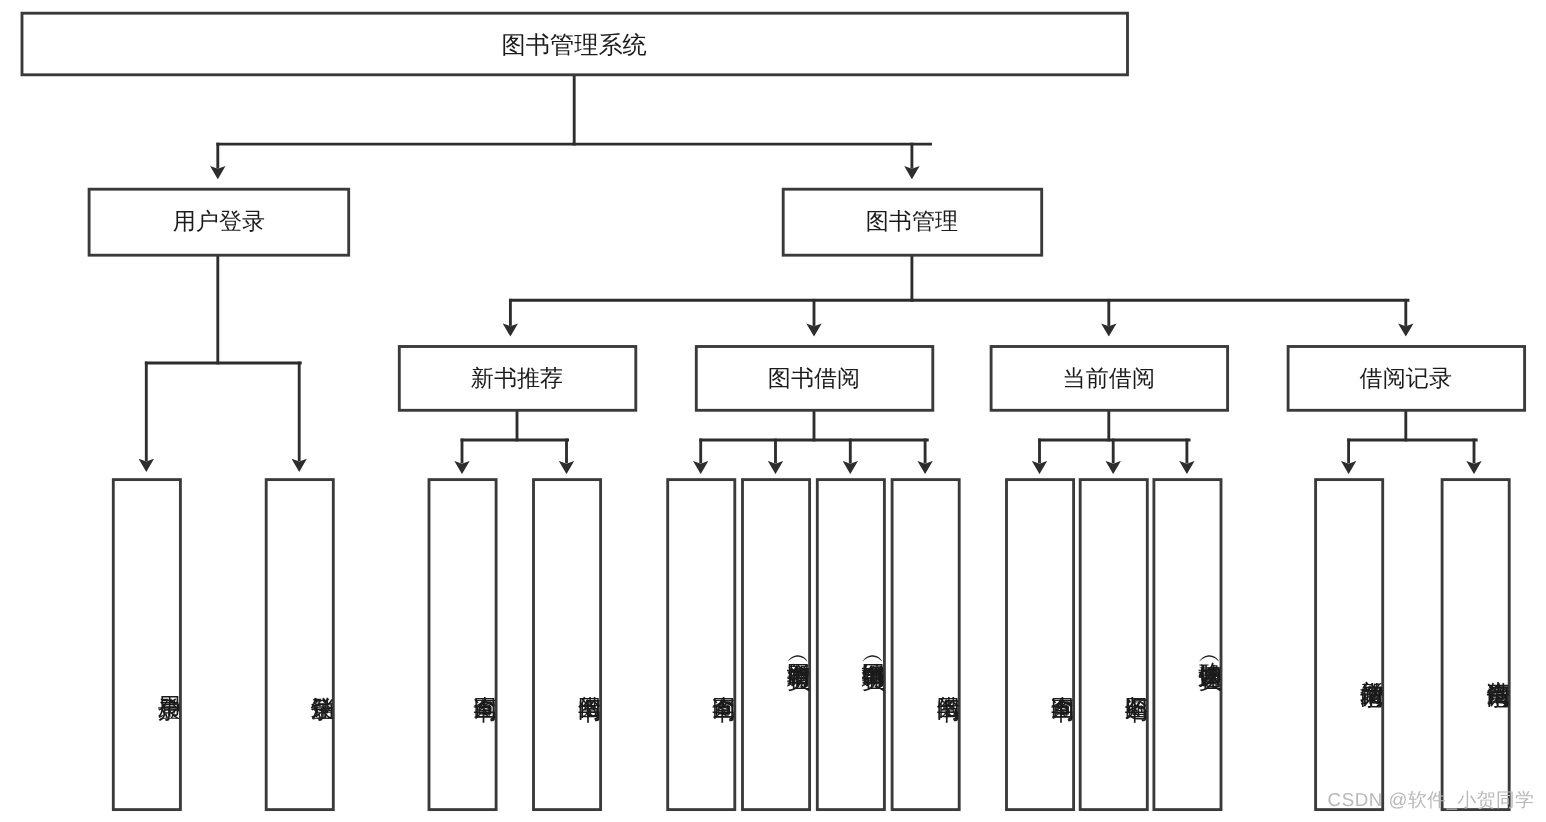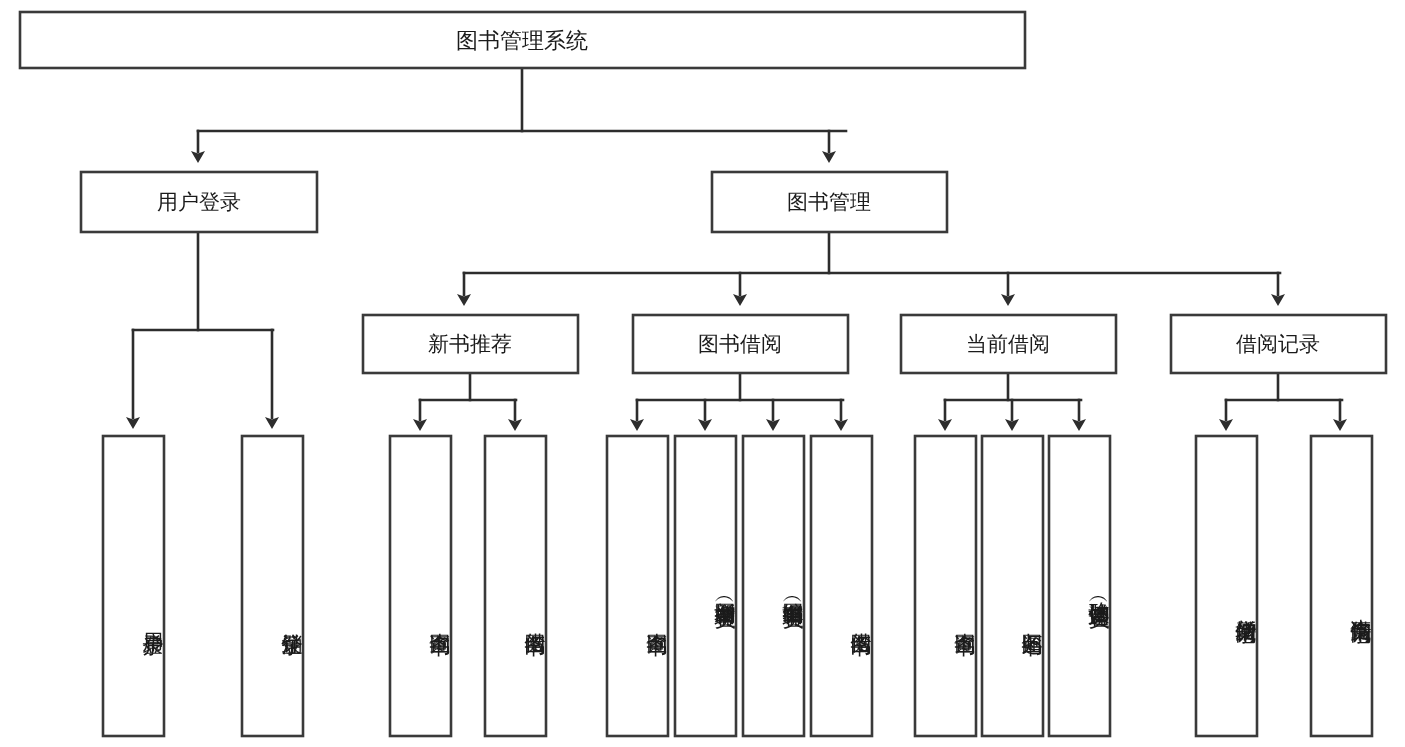--- a/index.html
+++ b/index.html
@@ -211,14 +211,15 @@
   <div class="vertical-label" style="left:743px; top:444px; width:61px; height:290px;">编辑图书（管理员）</div>
   <div class="vertical-label" style="left:811px; top:500px; width:61px; height:236px;">借阅图书</div>
 
   <div class="vertical-label" style="left:915px; top:500px; width:61px; height:236px;">查询图书</div>
   <div class="vertical-label" style="left:982px; top:500px; width:61px; height:236px;">归还图书</div>
   <div class="vertical-label" style="left:1049px; top:444px; width:61px; height:290px;">确认归还（管理员）</div>
 
   <div class="vertical-label" style="left:1196px; top:474px; width:61px; height:262px;">新增借阅记录</div>
   <div class="vertical-label" style="left:1311px; top:474px; width:61px; height:262px;">查询借阅记录</div>
 
+  <div id="watermark">CSDN @软件_小贺同学</div>
 
 </div>
 
 </body></html>

